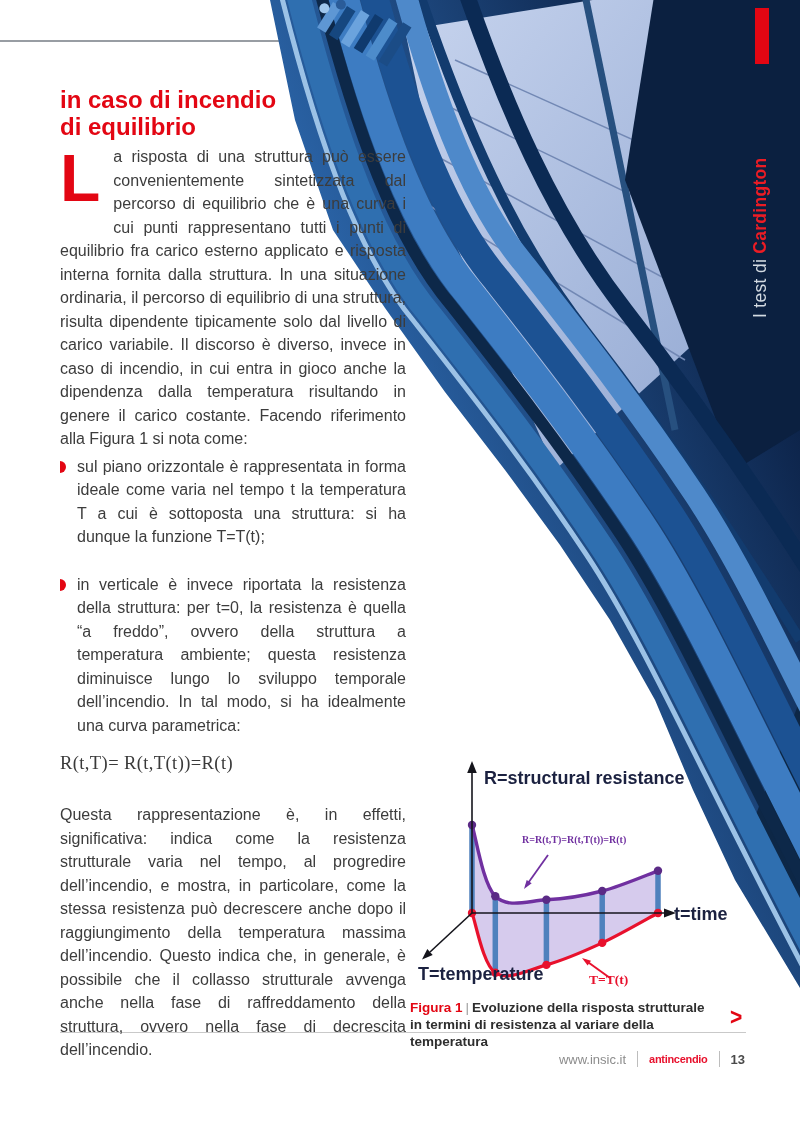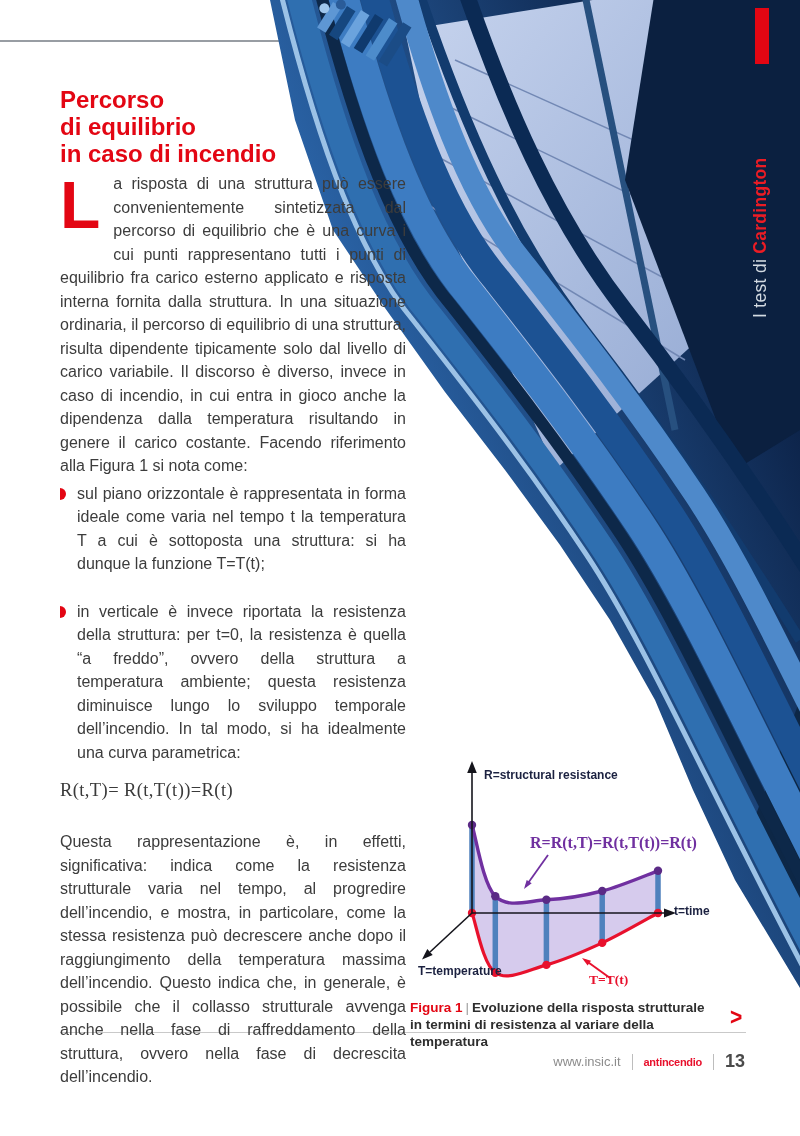--- a/index.html
+++ b/index.html
@@ -31,41 +31,41 @@
   .bullet + .bullet{margin-top:24px;}
   .bullet-icon{position:absolute;left:0;top:6px;width:6px;height:12px;background:var(--red);
                border-radius:0 7px 7px 0;}
   .formula{margin-top:16px;font-family:"Liberation Serif",serif;font-size:18.5px;color:#3a3a3a;
            letter-spacing:.4px;}
   .p2{margin-top:29px;}
 
   
   .figure{position:absolute;left:410px;top:753px;width:348px;height:310px;z-index:4;}
   .figure svg{position:absolute;left:0;top:0;}
-  .axis-label{position:absolute;font-size:12px;font-weight:bold;color:var(--label_navy);white-space:nowrap;}
+  .axis-label{position:absolute;font-size:18px;font-weight:bold;color:var(--label_navy);white-space:nowrap;}
   .lab-r{left:74px;top:15px;}
   .lab-t{left:264px;top:151px;}
   .lab-temp{left:8px;top:211px;text-align:right;}
   .curve-label{position:absolute;font-family:"Liberation Serif",serif;font-weight:bold;white-space:nowrap;}
-  .lab-res{left:120px;top:81px;font-size:16px;color:var(--purple);}
+  .lab-res{left:112px;top:81px;font-size:10px;color:var(--purple);}
   .lab-tt{left:179px;top:219px;font-size:13.5px;color:#e8112d;}
   .caption{position:absolute;left:0;top:246px;width:306px;font-size:13.5px;line-height:17px;
            font-weight:bold;color:#2e2e2e;}
   .caption .cap-label{color:var(--red);}
   .caption .cap-sep{color:#9a9a9a;font-weight:normal;padding:0 3px;}
   .next-arrow{position:absolute;left:320px;top:252px;color:var(--red);font-weight:bold;
               font-size:21px;transform:scaleY(1.15);cursor:pointer;}
 
   
   .footer-rule{position:absolute;left:60px;top:1032px;width:686px;height:1px;background:#c9c9c9;}
   .footer{position:absolute;right:55px;top:1051px;display:flex;align-items:center;z-index:2;}
   .footer .site{font-size:13px;color:var(--footer_gray);}
   .footer .sep{width:1px;height:16px;background:#bdbdbd;margin:0 11px;}
   .footer .brand{font-size:11px;font-weight:bold;color:#e8112d;letter-spacing:-.3px;}
-  .footer .pagenum{font-size:18px;font-weight:bold;color:#4a4a4a;}
+  .footer .pagenum{font-size:13px;font-weight:bold;color:#4a4a4a;}
 </style>
 </head>
 <body>
 
 <div class="page">
 
   <div class="top-rule"></div>
 
   <svg class="photo" viewBox="0 0 545 1015" width="545" height="1015">
     <defs>
@@ -115,23 +115,22 @@
     </g>
   </svg>
 
   <div class="strip-bar"></div>
   <div class="strip-text">
     <span class="plain">I test di </span><span class="accent">Cardington</span>
   </div>
 
   <div class="content">
     <div class="title">
-      <div>Percorso</div>
+      <div>in caso di incendio</div>
       <div>di equilibrio</div>
-      <div>in caso di incendio</div>
     </div>
     <div class="p p1">
       <span class="dropcap">L</span><span>a risposta di una struttura può essere convenientemente sintetizzata dal percorso di equilibrio che è una curva i cui punti rappresentano tutti i punti di equilibrio fra carico esterno applicato e risposta interna fornita dalla struttura. In una situazione ordinaria, il percorso di equilibrio di una struttura, risulta dipendente tipicamente solo dal livello di carico variabile. Il discorso è diverso, invece in caso di incendio, in cui entra in gioco anche la dipendenza dalla temperatura risultando in genere il carico costante. Facendo riferimento alla Figura 1 si nota come:</span>
     </div>
     <div class="bullets">
       <div class="bullet p">
         <span class="bullet-icon"></span>
         <span>sul piano orizzontale è rappresentata in forma ideale come varia nel tempo t la temperatura T a cui è sottoposta una struttura: si ha dunque la funzione T=T(t);</span>
       </div>
       <div class="bullet p">

